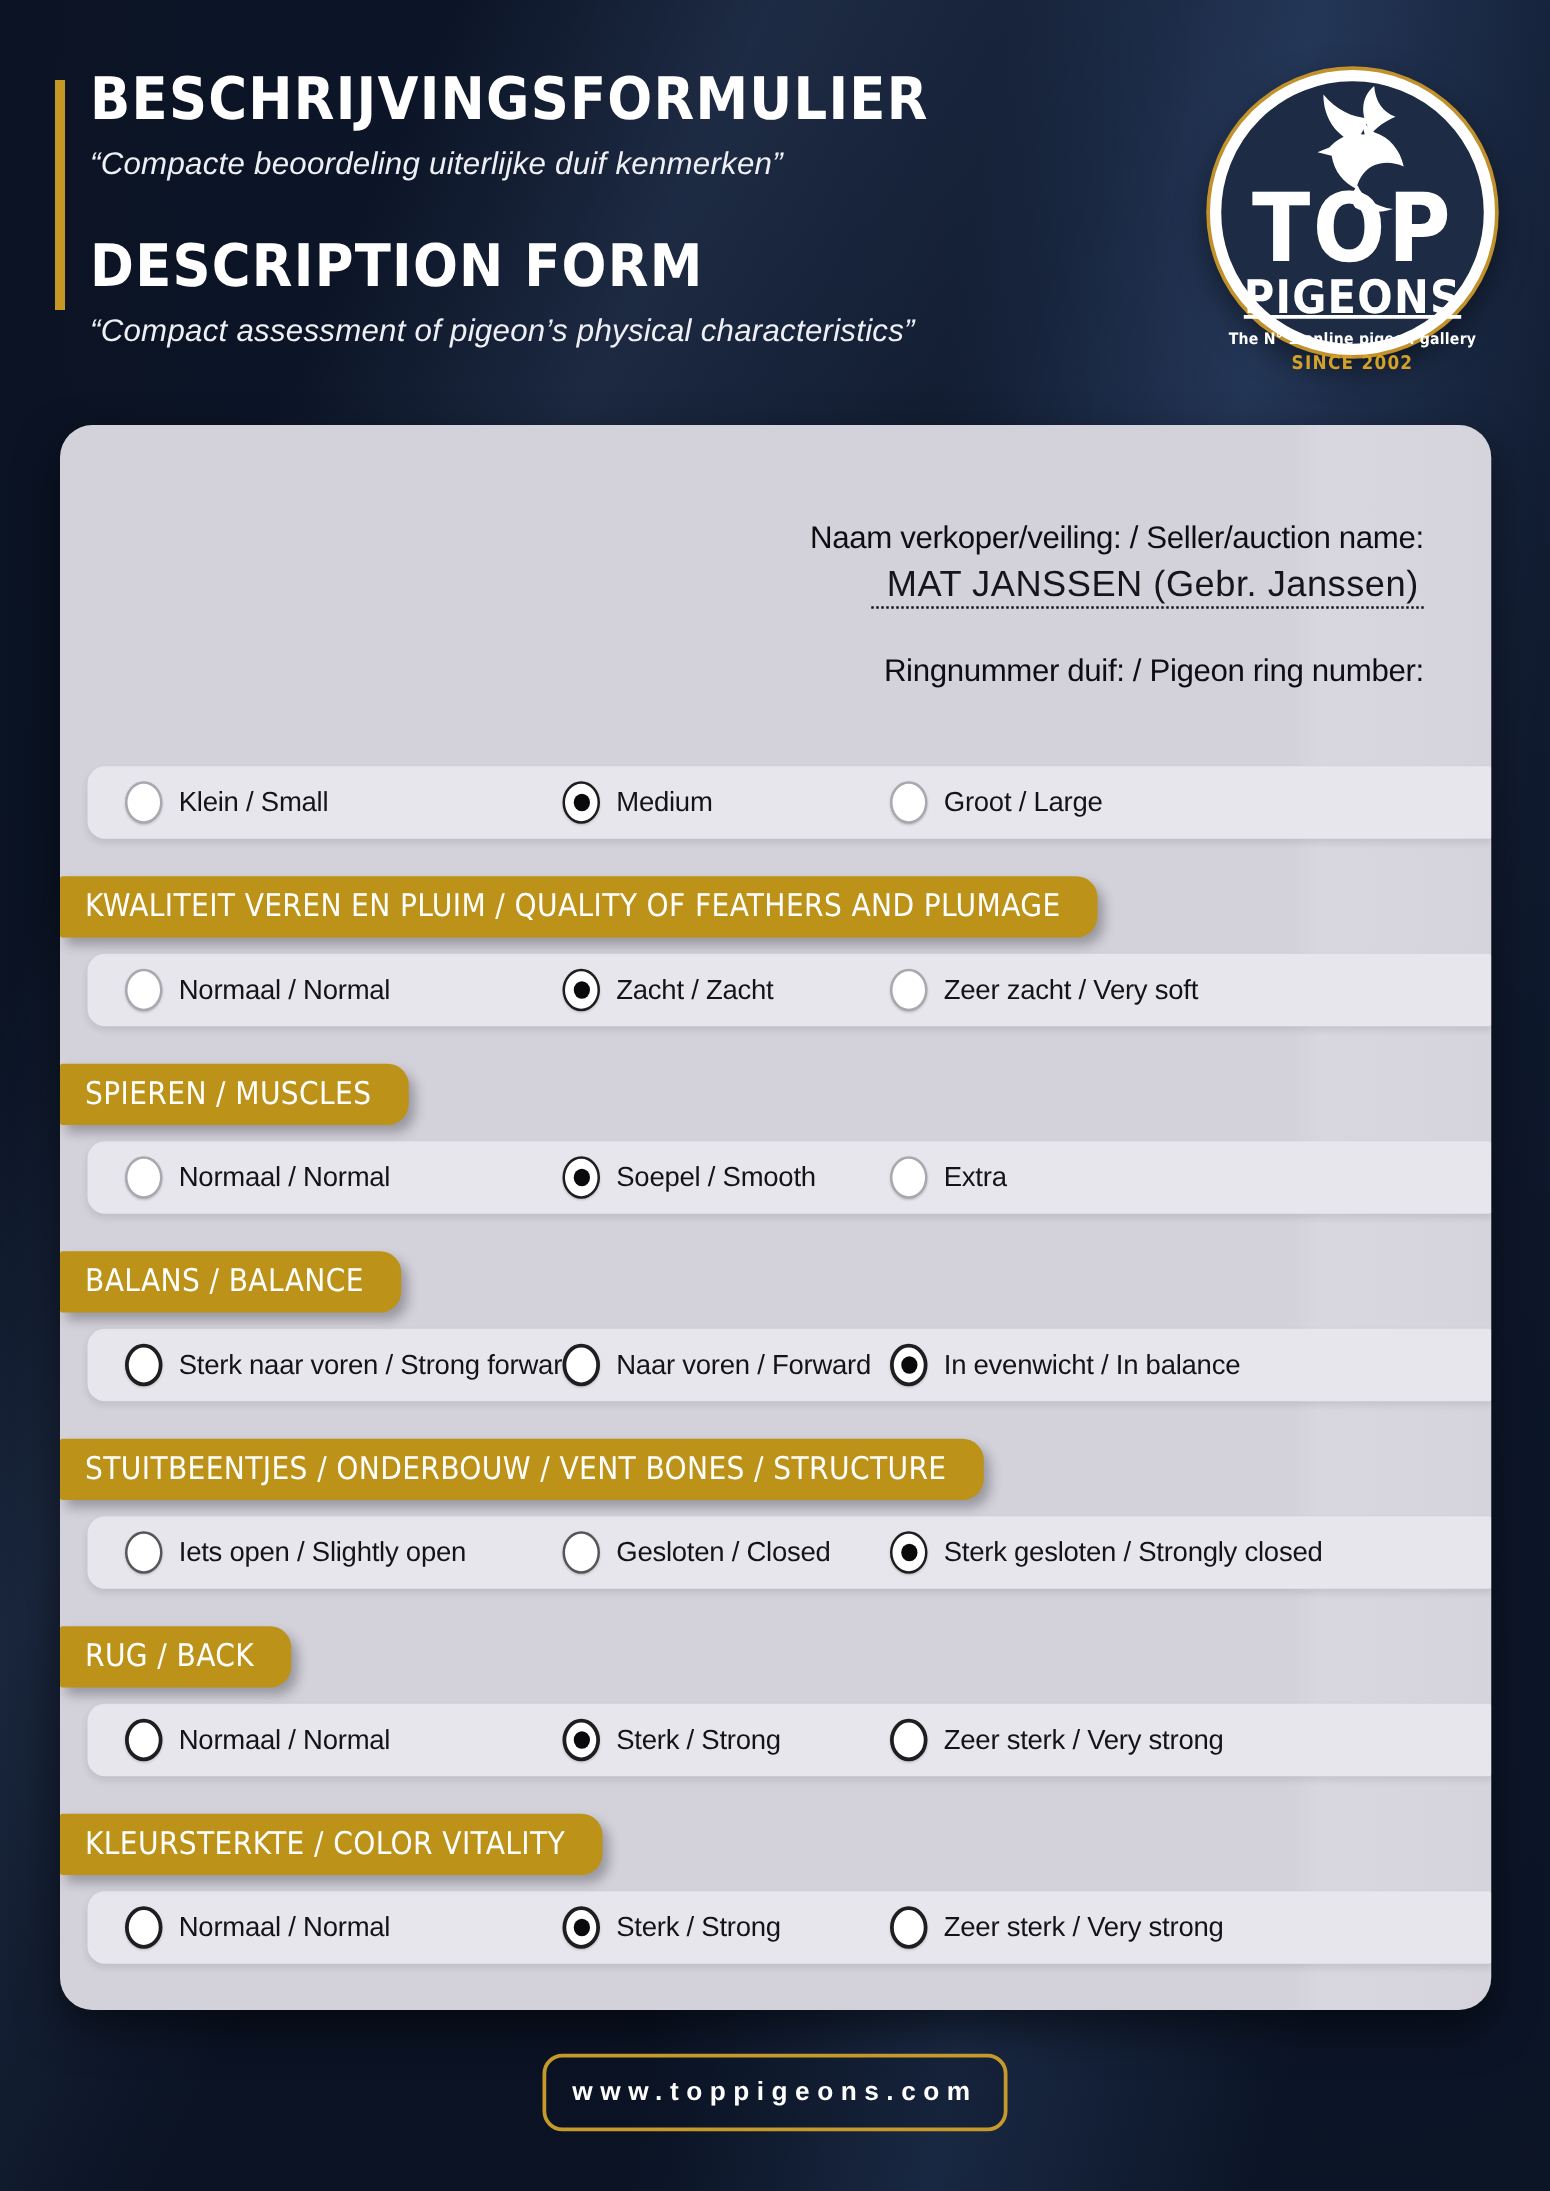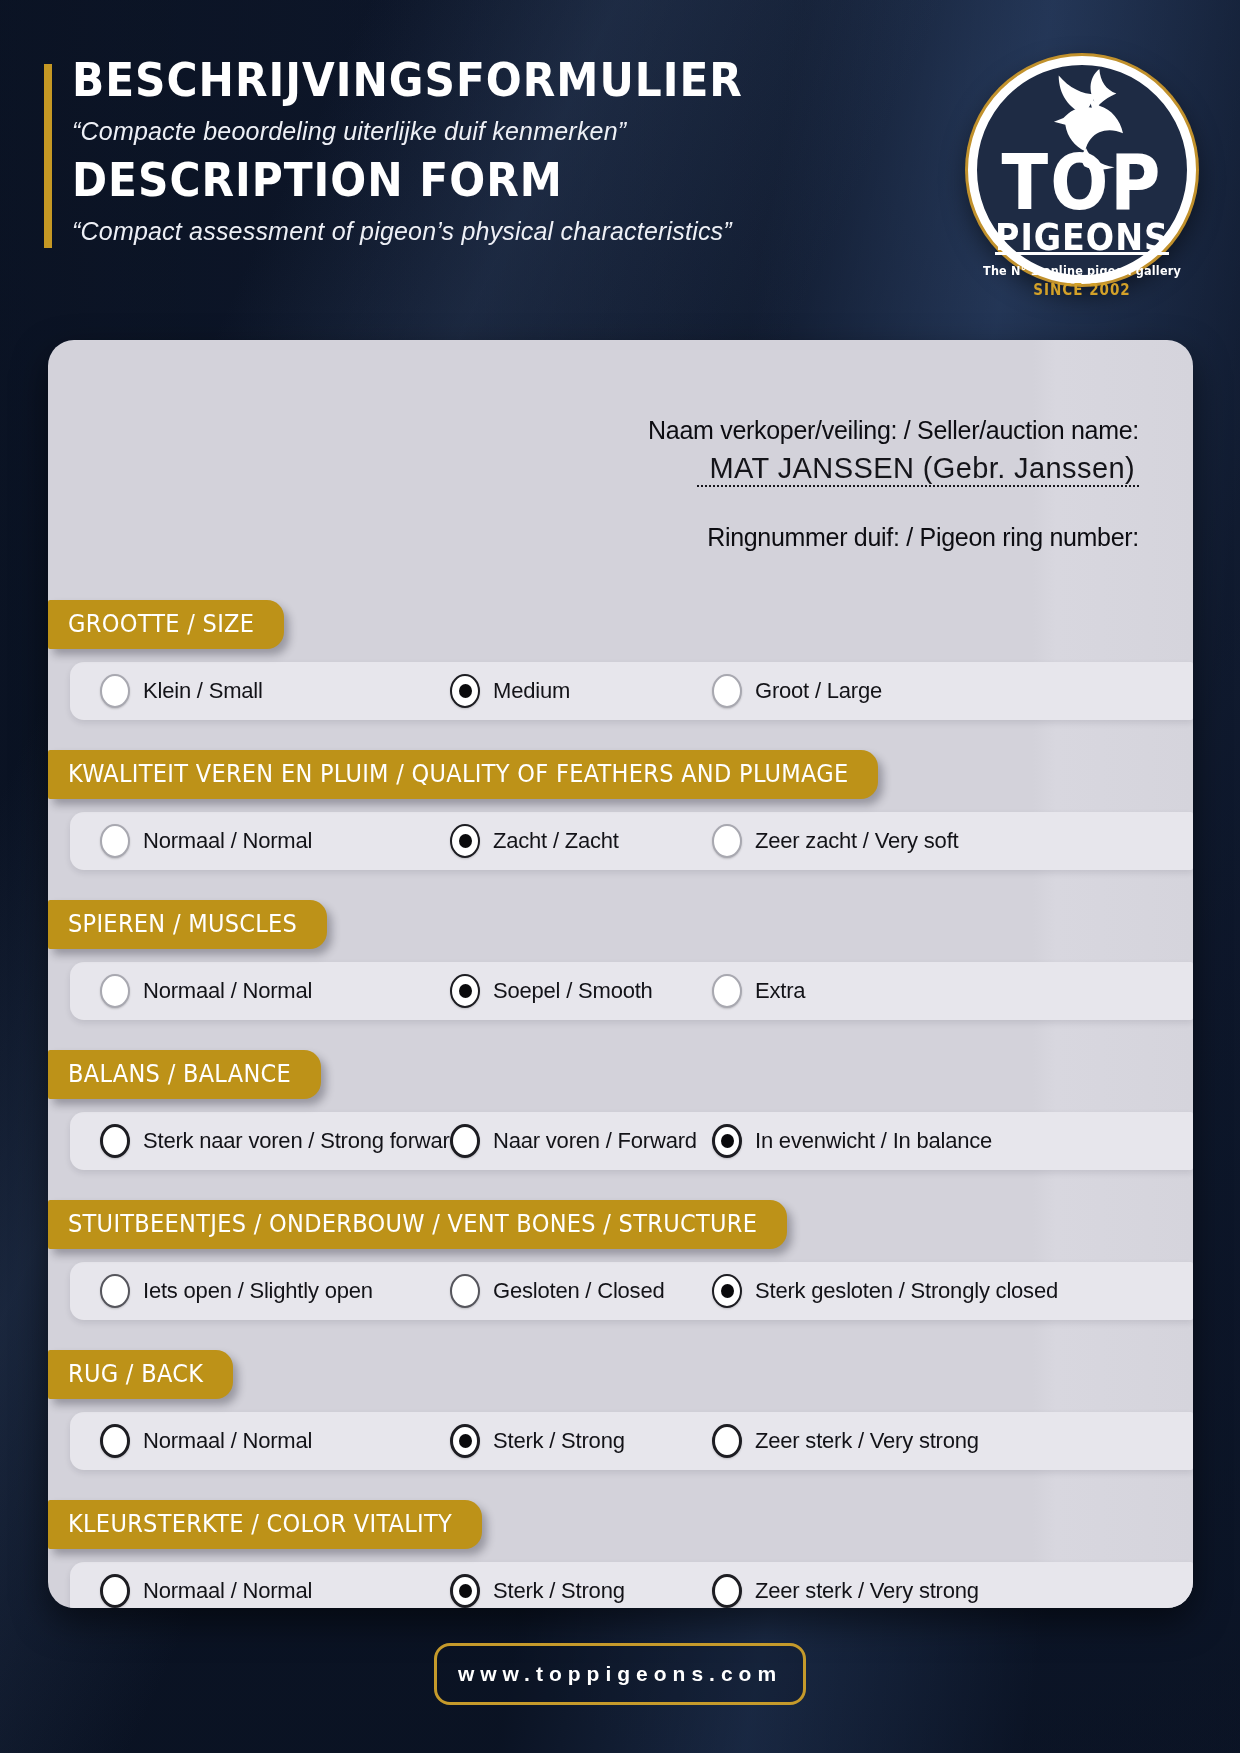--- a/index.html
+++ b/index.html
@@ -12,21 +12,21 @@
       radial-gradient(ellipse at 78% 6%, #203252 0%, #13203a 40%, #0e1a30 75%),
       #0e1a30;
   }
   .condensed{font-family:"DejaVu Sans","Liberation Sans",sans-serif;font-stretch:condensed;}
 
   
   .accent-bar{position:absolute;left:44px;top:64px;width:8px;height:184px;background:#c59824;}
   .header{position:absolute;left:72px;top:56px;width:780px;color:#fff;}
   .title{font-size:47px;font-weight:800;letter-spacing:1px;line-height:1.0;color:#fff;}
   .subtitle{font-size:25px;font-style:italic;color:#eef0f6;margin-top:14px;letter-spacing:0.2px;}
-  .title.en{margin-top:10px;}
+  .title.en{margin-top:44px;}
 
   
   .badge{
     position:absolute;left:968px;top:56px;width:228px;height:228px;border-radius:50%;
     background:#1e2b44;border:9px solid #ffffff;box-sizing:border-box;
     box-shadow:0 0 0 3px #c1912c, 0 10px 26px rgba(0,0,0,0.55);
   }
   .badge-inner{position:relative;width:100%;height:100%;display:flex;flex-direction:column;align-items:center;justify-content:flex-start;padding-top:84px;box-sizing:border-box;}
   .dove{position:absolute;top:2px;left:50%;transform:translateX(-46%);width:150px;height:104px;}
   .logo-top{font-size:76px;font-weight:800;color:#fff;line-height:0.9;letter-spacing:2px;}
@@ -125,21 +125,20 @@
         </div>
       </div>
       <div class="field">
         <div class="field-label">Ringnummer duif: / Pigeon ring number:</div>
       </div>
     </div>
 
     <div class="sections">
 
       <div class="section" data-ring="light">
-        <div class="tag condensed">GROOTTE / SIZE</div>
         <div class="row">
           <div class="option" data-selected="false">
             <span class="radio"></span>
             <span class="option-label">Klein / Small</span>
           </div>
           <div class="option" data-selected="true">
             <span class="radio"></span>
             <span class="option-label">Medium</span>
           </div>
           <div class="option" data-selected="false">

